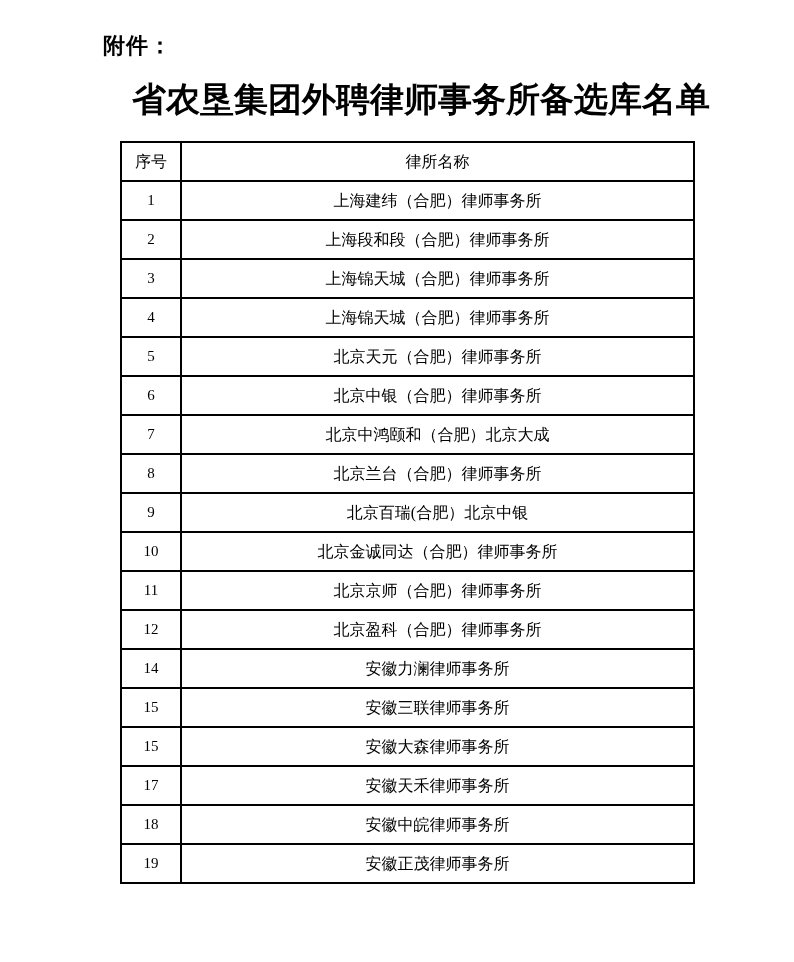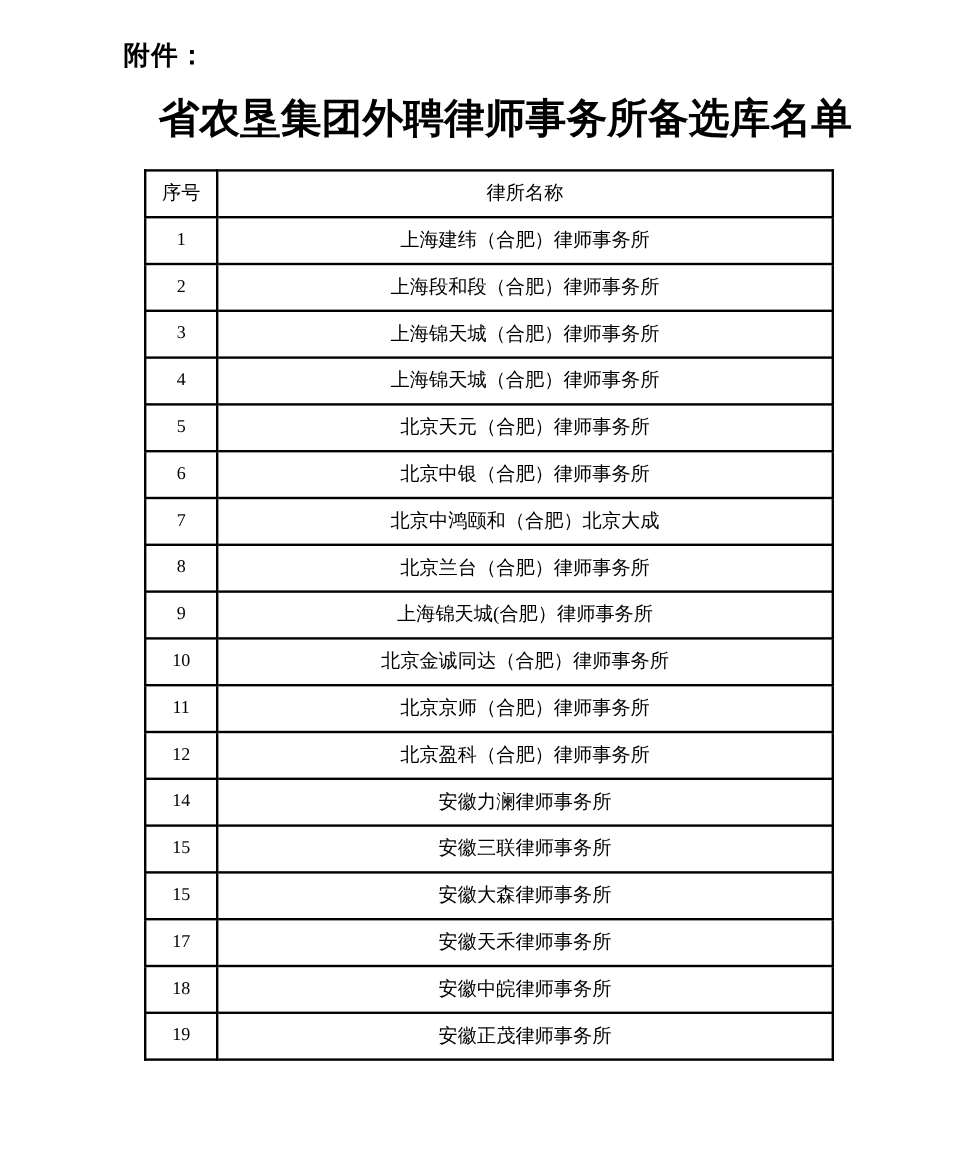--- a/index.html
+++ b/index.html
@@ -119,21 +119,21 @@
         <tr>
       <td class="cell-no">7</td>
       <td class="cell-name">北京中鸿颐和（合肥）北京大成</td>
     </tr>
         <tr>
       <td class="cell-no">8</td>
       <td class="cell-name">北京兰台（合肥）律师事务所</td>
     </tr>
         <tr>
       <td class="cell-no">9</td>
-      <td class="cell-name">上海锦天城(合肥）律师事务所</td>
+      <td class="cell-name">北京百瑞(合肥）北京中银</td>
     </tr>
         <tr>
       <td class="cell-no">10</td>
       <td class="cell-name">北京金诚同达（合肥）律师事务所</td>
     </tr>
         <tr>
       <td class="cell-no">11</td>
       <td class="cell-name">北京京师（合肥）律师事务所</td>
     </tr>
         <tr>

